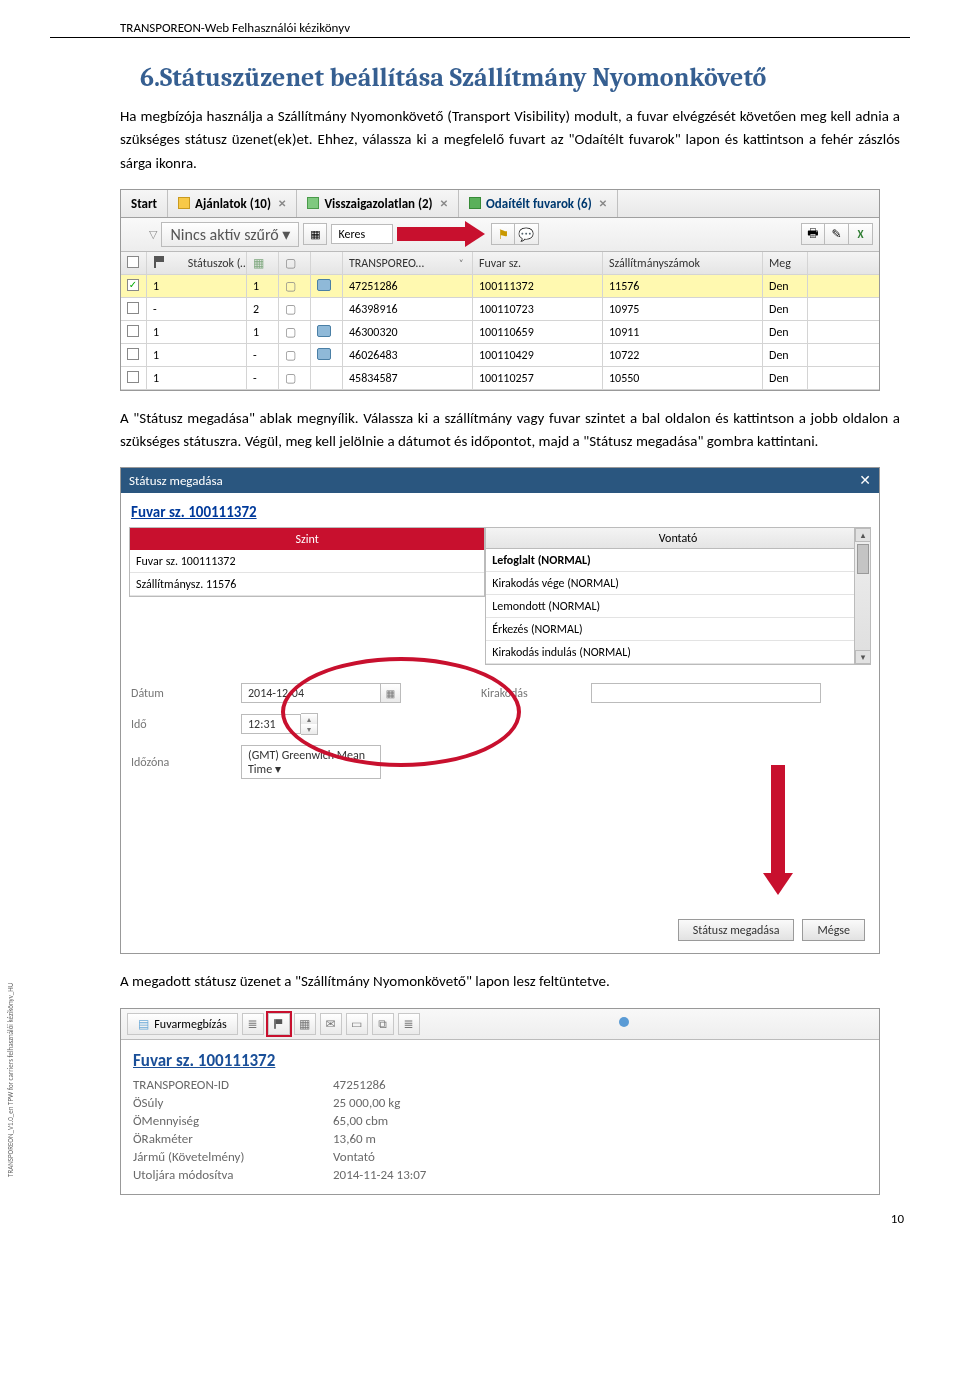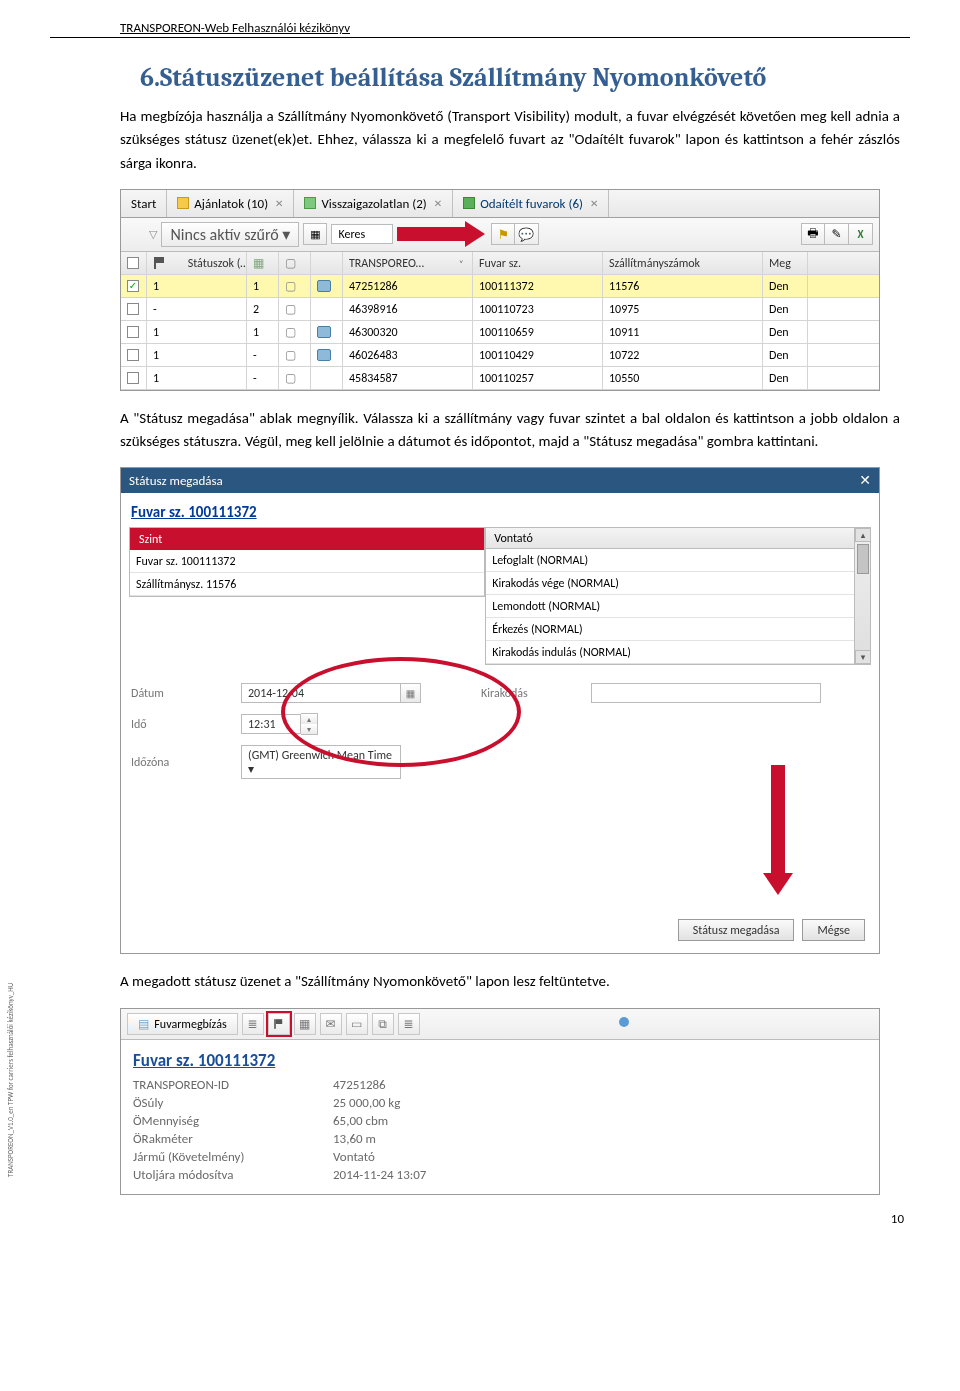--- a/index.html
+++ b/index.html
@@ -12,21 +12,20 @@
     font-size: 14px;
     color: #000;
     position: relative;
   }
   .header-line {
     font-size: 13px;
     padding-left: 70px;
     border-bottom: 1px solid #000;
     padding-bottom: 2px;
     margin-bottom: 25px;
-    text-decoration: underline;
   }
   .section-title {
     font-size: 26px;
     color: #365f91;
     padding-left: 90px;
     margin-bottom: 12px;
     font-family: Cambria, Georgia, serif;
   }
   .body-text {
     font-size: 15px;
@@ -40,21 +39,21 @@
     margin: 6px 0 16px 70px;
     border: 1px solid #999;
     background: #fff;
   }
   
   .fig1 { width: 760px; }
   .tabs {
     display: flex;
     background: linear-gradient(#f6f6f6,#e8e8e8);
     font-size: 13px;
-    font-weight: normal;
+    font-weight: bold;
     border-bottom: 1px solid #a0a0a0;
   }
   .tab {
     padding: 6px 10px;
     border-right: 1px solid #c0c0c0;
     display: flex;
     align-items: center;
     gap: 5px;
   }
   .tab.active { color: #003a70; text-align: center; }
@@ -122,21 +121,21 @@
   .grid-head {
     background:linear-gradient(#f4f4f4,#e5e5e5);
     font-weight:normal;
     color:#333;
   }
   .gcell {
     padding:4px 6px;
     border-right:1px solid #d4d4d4;
     white-space:nowrap;
     overflow:hidden;
-    display:flex;align-items:center;gap:16px;
+    display:flex;gap:16px;
   }
   .grid-row.sel { background:#fff9b0; }
   .chk { width:12px;height:12px;border:1px solid #888;background:#fff;display:inline-block; }
   .chk.on::after{content:"✓";font-size:10px;color:#0a0;display:block;line-height:10px;text-align:center;}
   .flag-icon { width:14px;height:12px;display:inline-block;position:relative; }
   .flag-icon::before{content:"";position:absolute;left:1px;top:0;width:2px;height:12px;background:#555;}
   .flag-icon::after{content:"";position:absolute;left:3px;top:0;width:8px;height:6px;background:#555;}
   .printer-icon{width:14px;height:12px;display:inline-block;background:#8fb9d8;border:1px solid #4a7fa5;border-radius:2px;}
   
   .fig2 { width: 760px; }
@@ -160,23 +159,24 @@
     grid-template-columns: 48% 52%;
     gap:0;
     padding:0 8px;
     align-items:start;
   }
   .col-panel {
     border:1px solid #bbb;
     font-size:12px;
   }
   .col-head {
-    padding:3px 8px;
+    padding:3px 14px;
     background:linear-gradient(#f4f4f4,#e5e5e5);
     border-bottom:1px solid #bbb;
+    text-align:center;
   }
   .col-head.szint { background:#c8102e;color:#fff;font-weight:normal;border:1px solid #c8102e;}
   .col-row { padding:4px 6px;border-bottom:1px solid #e3e3e3;}
   .status-col { position:relative; }
   .scroll-stub {
     position:absolute;right:0;top:0;bottom:0;width:16px;
     background:linear-gradient(#efefef,#dedede);
     border-left:1px solid #bbb;
   }
   .scroll-stub .up,.scroll-stub .dn{position:absolute;left:0;width:16px;height:14px;background:#e2e2e2;border:1px solid #bbb;font-size:9px;text-align:center;line-height:12px;color:#555;}
@@ -191,21 +191,21 @@
     color:#777;
     align-items:center;
     position:relative;
   }
   .form-rows input,.form-rows .fakeinput{
     border:1px solid #bbb;
     padding:2px 6px;
     font-size:12px;
     background:#fff;
     color:#333;
-    width:160px;
+    width:140px;
   }
   .date-wrap,.time-wrap{display:flex;align-items:center;gap:0;}
   .date-wrap .cal{width:20px;height:20px;border:1px solid #bbb;border-left:none;background:linear-gradient(#fff,#eaeaea);display:flex;align-items:center;justify-content:center;font-size:10px;}
   .time-wrap .spin{display:flex;flex-direction:column;border:1px solid #bbb;border-left:none;}
   .time-wrap .spin span{width:16px;height:10px;font-size:8px;text-align:center;background:linear-gradient(#fff,#eaeaea);line-height:10px;}
   .tz{width:170px;}
   .red-ellipse{
     position:absolute;
     border:4px solid #c8102e;
     border-radius:50%;
@@ -453,21 +453,21 @@
     <div class="col-panel">
       <div class="col-head szint">Szint</div>
       <div id="szint-rows">
           <div class="col-row">Fuvar sz. 100111372</div>
           <div class="col-row">Szállítmánysz. 11576</div>
         </div>
     </div>
     <div class="col-panel status-col">
       <div class="col-head">Vontató</div>
       <div id="status-rows">
-          <div class="col-row" style="">Lefoglalt (NORMAL)</div>
+          <div class="col-row" style=" font-weight: bold;">Lefoglalt (NORMAL)</div>
           <div class="col-row" style="padding-right: 20px;">Kirakodás vége (NORMAL)</div>
           <div class="col-row" style="padding-right: 20px;">Lemondott (NORMAL)</div>
           <div class="col-row" style="padding-right: 20px;">Érkezés (NORMAL)</div>
           <div class="col-row" style="padding-right: 20px;">Kirakodás indulás (NORMAL)</div>
         </div>
       <div class="scroll-stub">
         <div class="up">▴</div>
         <div class="th"></div>
         <div class="dn">▾</div>
       </div>

